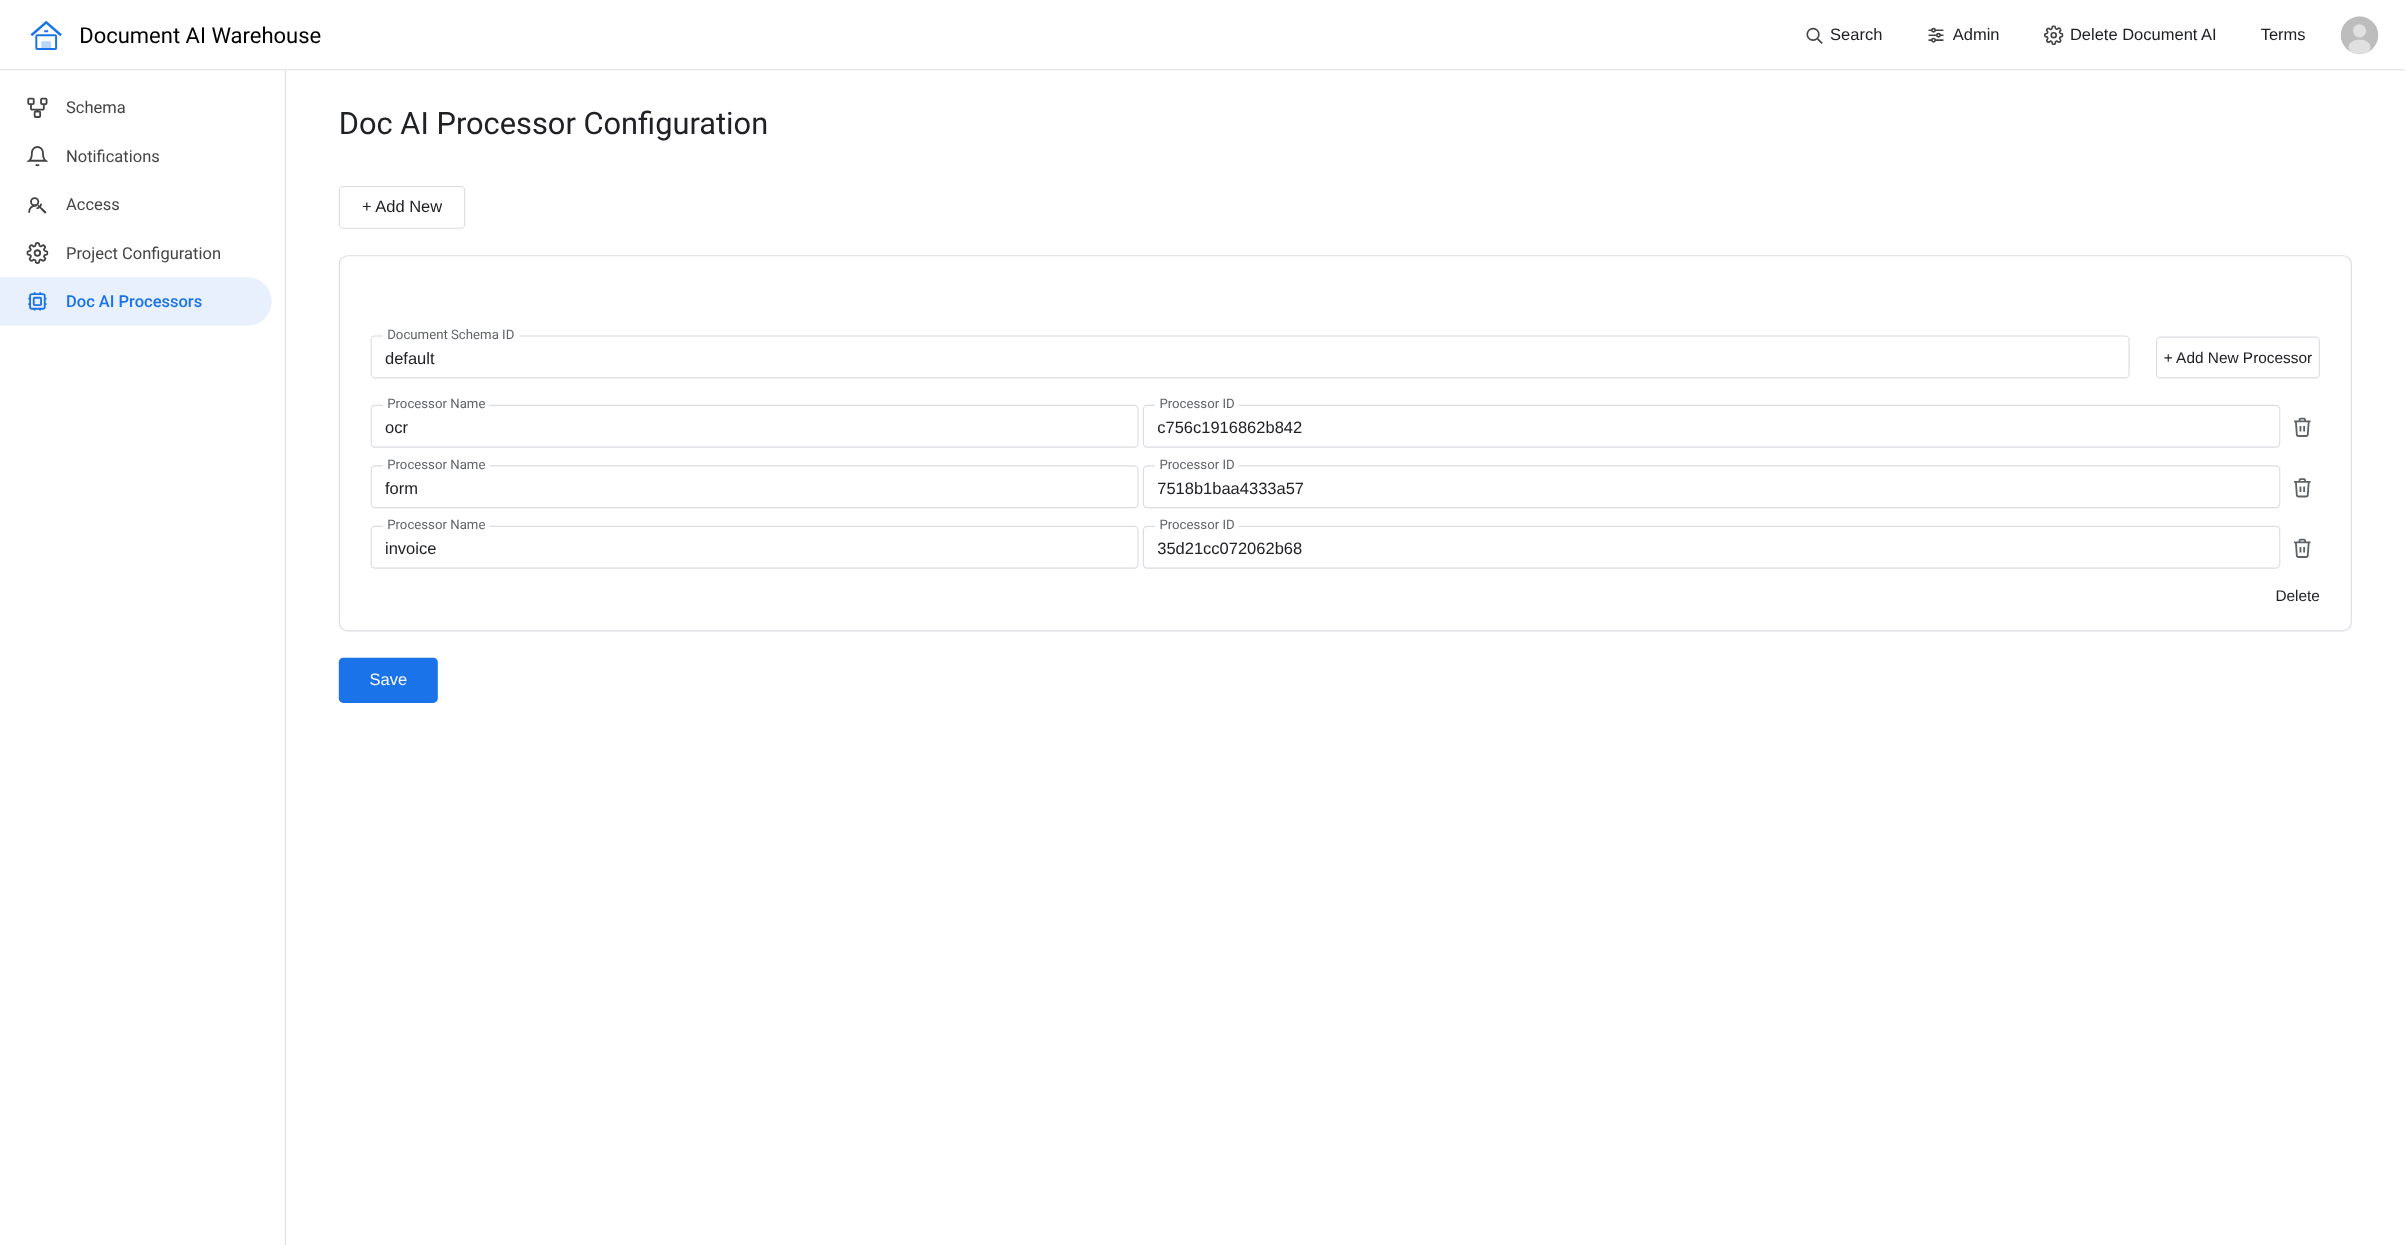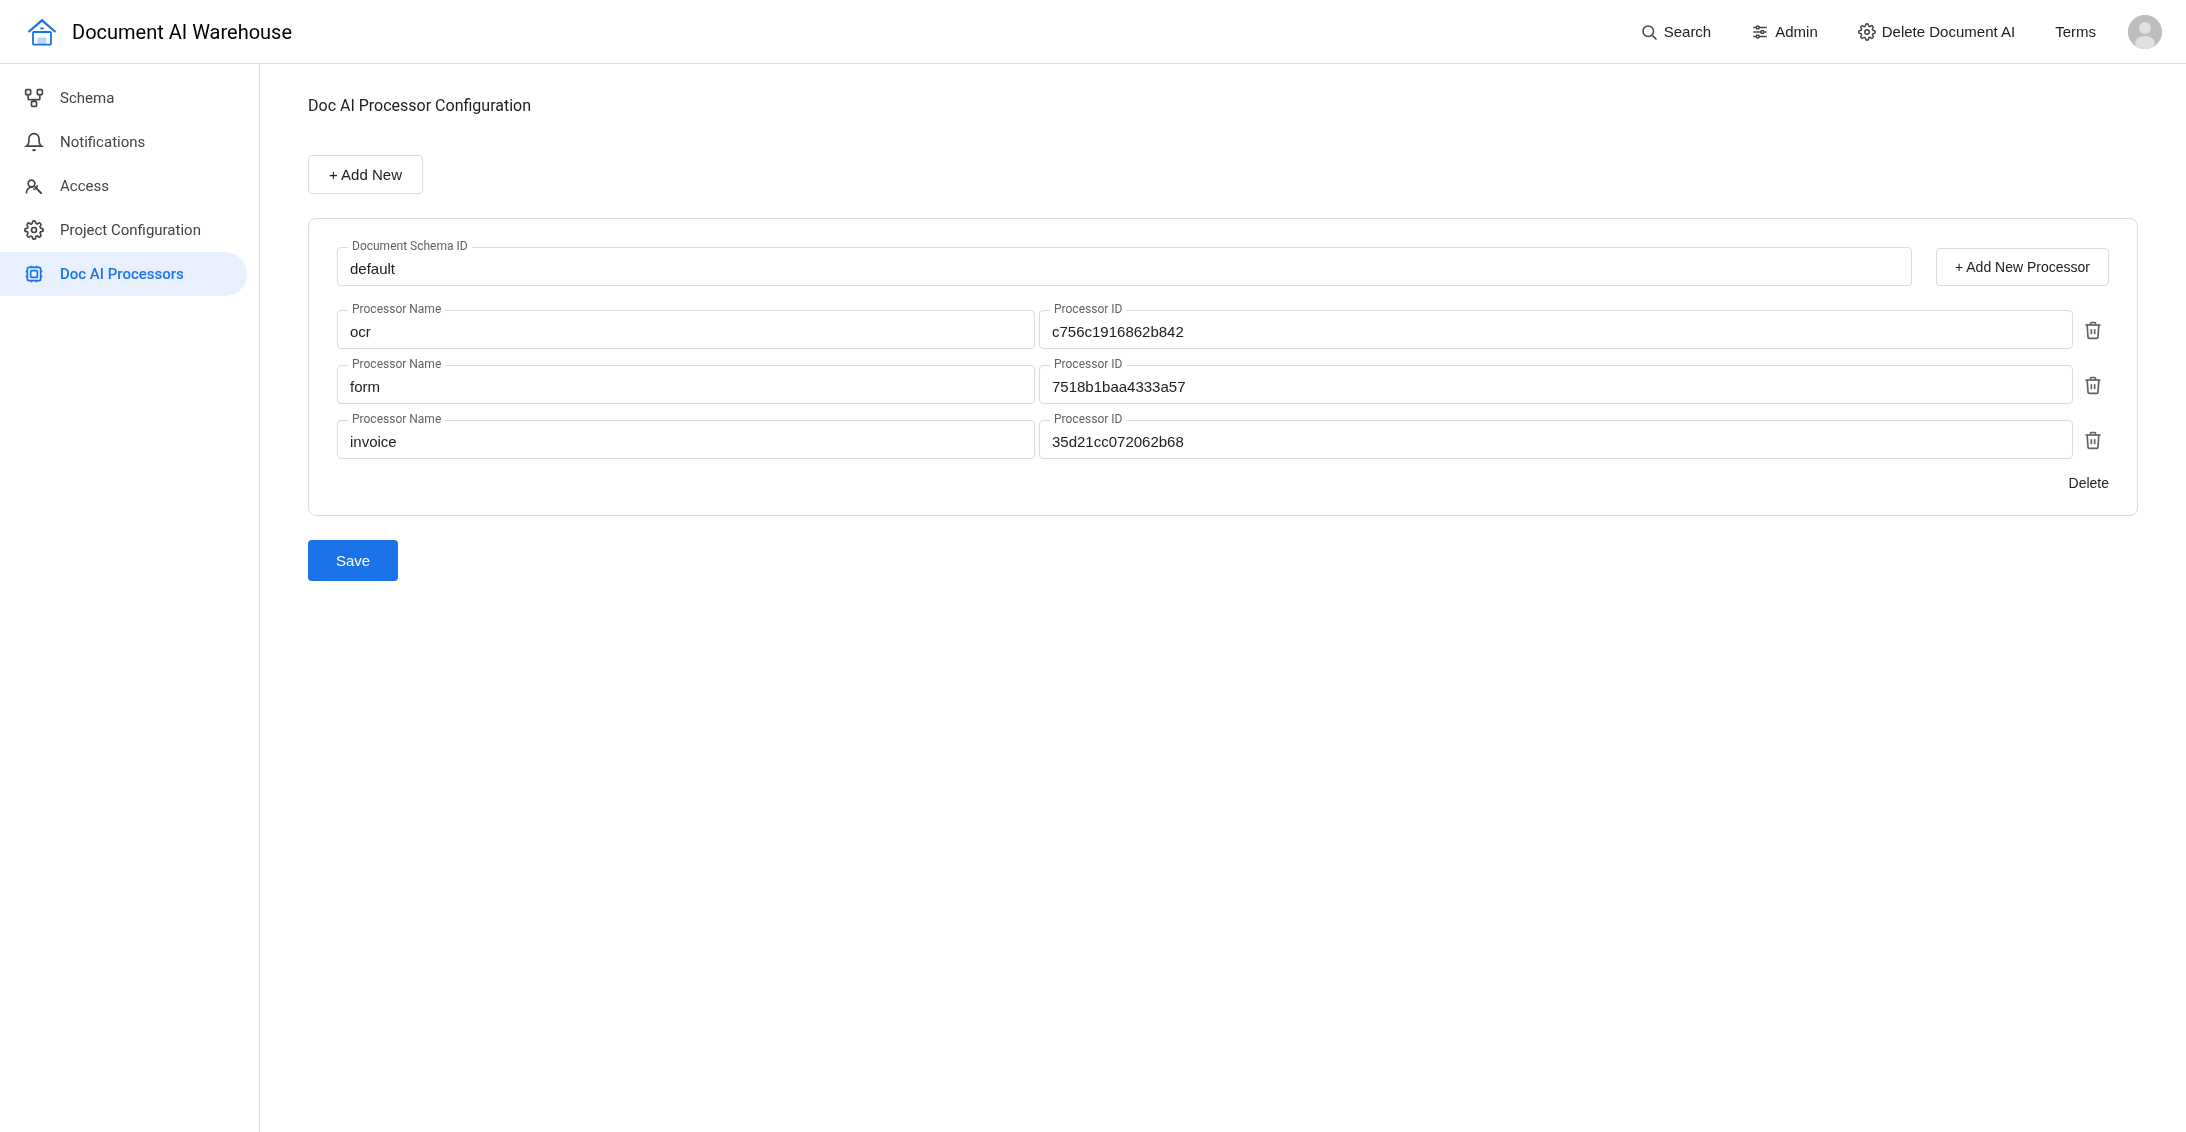--- a/index.html
+++ b/index.html
@@ -86,21 +86,21 @@
     .sidebar-item.active { background: #e8f0fe; color: #1a73e8; font-weight: 500; }
     .sidebar-item svg { width: 20px; height: 20px; flex-shrink: 0; }
 
     
     .main {
       flex: 1;
       padding: 32px 48px;
       overflow-y: auto;
     }
     .page-title {
-      font-size: 16px;
+      font-size: 28px;
       font-weight: 400;
       color: #202124;
       margin-bottom: 20px;
     }
 
     
     .add-new-btn {
       display: flex;
       align-items: center;
       gap: 6px;
@@ -122,20 +122,21 @@
       padding: 28px 28px 24px;
       margin-bottom: 24px;
     }
 
     
     .schema-row {
       display: flex;
       align-items: center;
       gap: 24px;
       margin-bottom: 24px;
+      margin-top: 44px;
     }
     .schema-id-field {
       flex: 1;
     }
 
     
     .labeled-input {
       position: relative;
       border: 1px solid #dadce0;
       border-radius: 4px;
@@ -181,21 +182,21 @@
       justify-content: center;
     }
 
     
     .add-processor-btn {
       display: flex;
       align-items: center;
       gap: 6px;
       border: 1px solid #dadce0;
       background: #fff;
-      padding: 10px 18px;
+      padding: 10px 6px;
       border-radius: 4px;
       cursor: pointer;
       font-size: 14px;
       color: #202124;
       white-space: nowrap;
     }
 
     
     .card-footer {
       display: flex;

